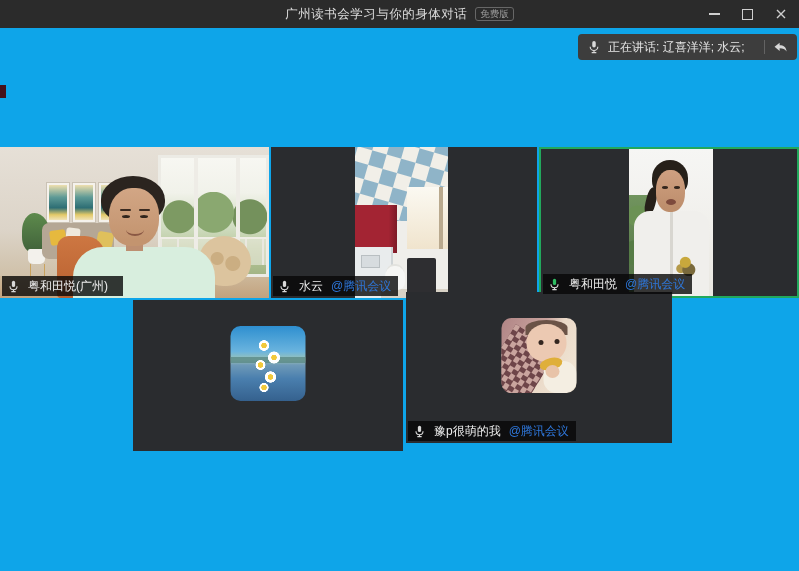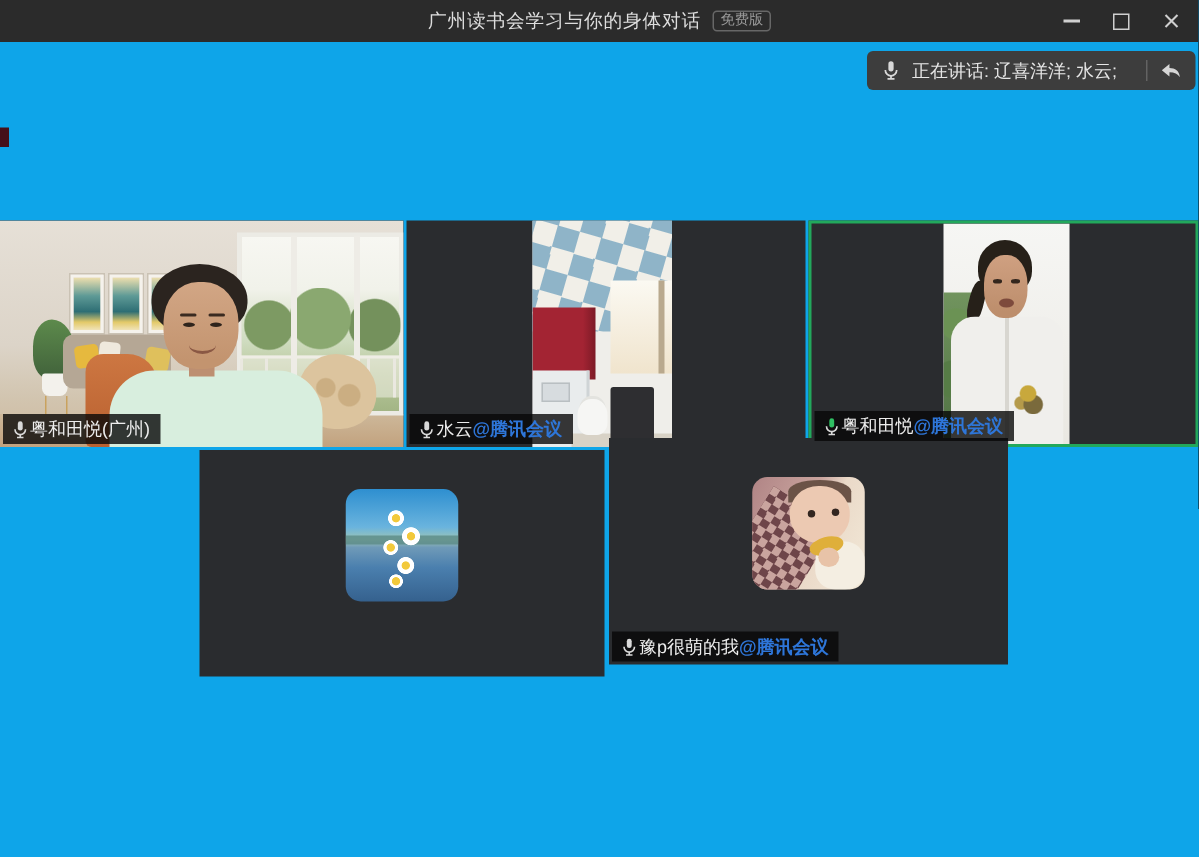--- a/index.html
+++ b/index.html
@@ -29,23 +29,23 @@
   
   .tile{position:absolute;background:#2a2c2f;overflow:hidden;}
   .tile1{left:0;top:147px;width:269px;height:151px;}
   .tile2{left:271px;top:147px;width:266px;height:151px;}
   .tile3{left:539px;top:147px;width:260px;height:151px;border:2px solid #22a85c;box-sizing:border-box;}
   .tile4{left:133px;top:300px;width:270px;height:151px;}
   .tile5{left:406px;top:292px;width:266px;height:151px;}
   
   .nameplate{position:absolute;left:2px;bottom:2px;height:20px;display:flex;align-items:stretch;z-index:30;}
   .np-badge{width:20px;height:20px;background:#e8823a;display:flex;align-items:center;justify-content:center;}
-  .np-body{display:flex;align-items:center;gap:0;background:rgba(8,8,8,.80);
+  .np-body{display:flex;align-items:center;gap:8px;background:rgba(8,8,8,.80);
            padding:0 7px 0 5px;font-size:12px;color:#ededed;white-space:nowrap;text-align:center;}
-  .np-suffix{color:#2e76d9;font-weight:bold;}
+  .np-suffix{color:#2e76d9;}
   
   .abs{position:absolute;}
   .video-strip{position:absolute;top:0;height:151px;overflow:hidden;}
   
   .lr{position:absolute;inset:0;background:linear-gradient(180deg,#e6e0d7 0%,#dcd4c8 55%,#d2c5b0 78%,#cdb89c 100%);}
   .lr-floor{left:0;right:0;bottom:0;height:22px;background:linear-gradient(180deg,#cdb89a,#c2a27e);}
   .lr-glass{left:158px;top:8px;width:111px;height:122px;background:linear-gradient(180deg,#f7f7f2 0%,#f1f2ea 30%,#dfe6d2 45%,#cfdcc0 60%,#b9c89c 78%,#a3b585 100%);
             border:3px solid #ecebe5;box-sizing:border-box;}
   .lr-trees{left:160px;top:45px;width:107px;height:45px;
             background:radial-gradient(circle at 18% 55%,#7d9a63 0 16px,rgba(0,0,0,0) 17px),

